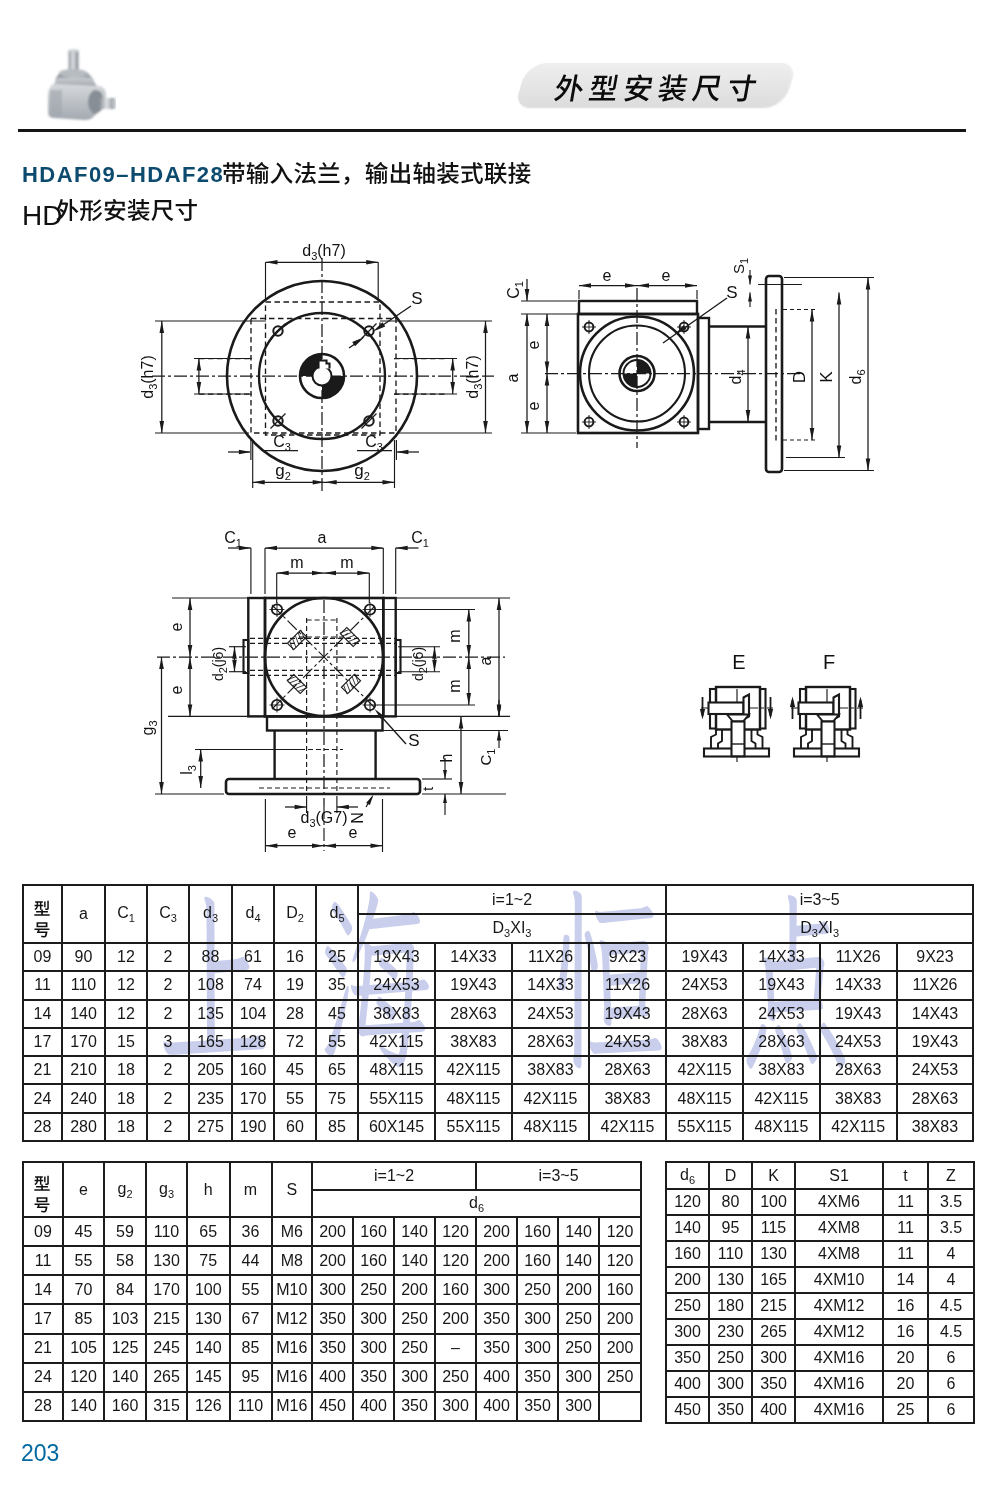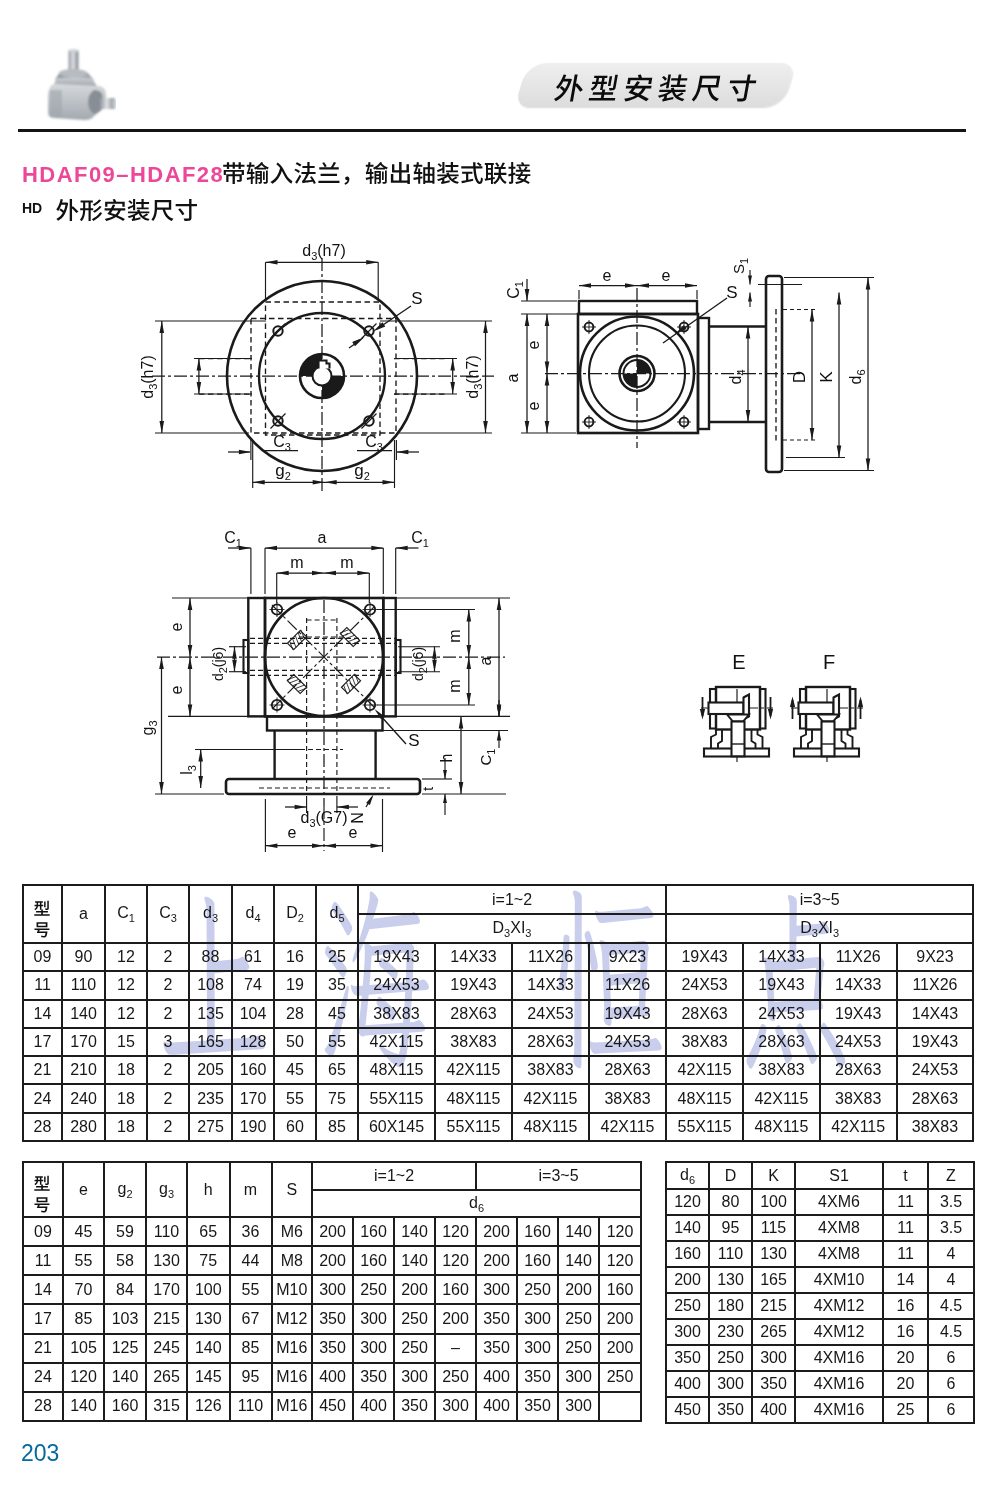--- a/index.html
+++ b/index.html
@@ -4,22 +4,22 @@
 *{margin:0;padding:0;box-sizing:border-box}
 html,body{width:990px;height:1496px;background:#fff;position:relative;
   font-family:"Liberation Sans",sans-serif;-webkit-font-smoothing:antialiased}
 .ovl{position:absolute}
 svg{display:block}
 svg text{font-family:"Liberation Sans",sans-serif}
 .banner{position:absolute;left:521px;top:63px;width:268px;height:44px;
   background:linear-gradient(180deg,#efefef,#dcdcdc);transform:skewX(-16deg);
   border-radius:20px 14px 20px 14px;box-shadow:1px 1px 2px rgba(0,0,0,.15)}
 .hr{position:absolute;left:18px;top:129px;width:948px;height:3px;background:#151515}
-.t1latin{position:absolute;left:22px;top:162px;font-size:22px;font-weight:700;color:#ec4899;letter-spacing:1.45px}
-.t2latin{position:absolute;left:22px;top:200px;font-size:14px;font-weight:700;color:#111}
+.t1latin{position:absolute;left:22px;top:162px;font-size:22px;font-weight:700;color:#0c4a6e;letter-spacing:1.45px}
+.t2latin{position:absolute;left:22px;top:200px;font-size:28px;font-weight:400;color:#111}
 .tb{position:absolute;border-collapse:collapse;table-layout:fixed;font-size:16px;color:#171717}
 .tb td{border:2px solid #1c1c1c;text-align:center;vertical-align:middle;height:28.3px;
   overflow:hidden;white-space:nowrap;padding:0}
 .tb tr.h1 td{height:29px}
 .tb tr.h2 td{height:28px}
 .tb tr.h2b td{height:27px}
 .tb tr.r2 td{height:29.15px}
 .t3 td{height:26px}
 .t3 tr.h3 td{height:27px}
 .sb{font-size:11px;vertical-align:-4px}
@@ -585,21 +585,21 @@
         <td>19X43</td>
         <td>14X43</td>
       </tr>
       <tr>
         <td>17</td>
         <td>170</td>
         <td>15</td>
         <td>3</td>
         <td>165</td>
         <td>128</td>
-        <td>50</td>
+        <td>72</td>
         <td>55</td>
         <td>42X115</td>
         <td>38X83</td>
         <td>28X63</td>
         <td>24X53</td>
         <td>38X83</td>
         <td>28X63</td>
         <td>24X53</td>
         <td>19X43</td>
       </tr>

